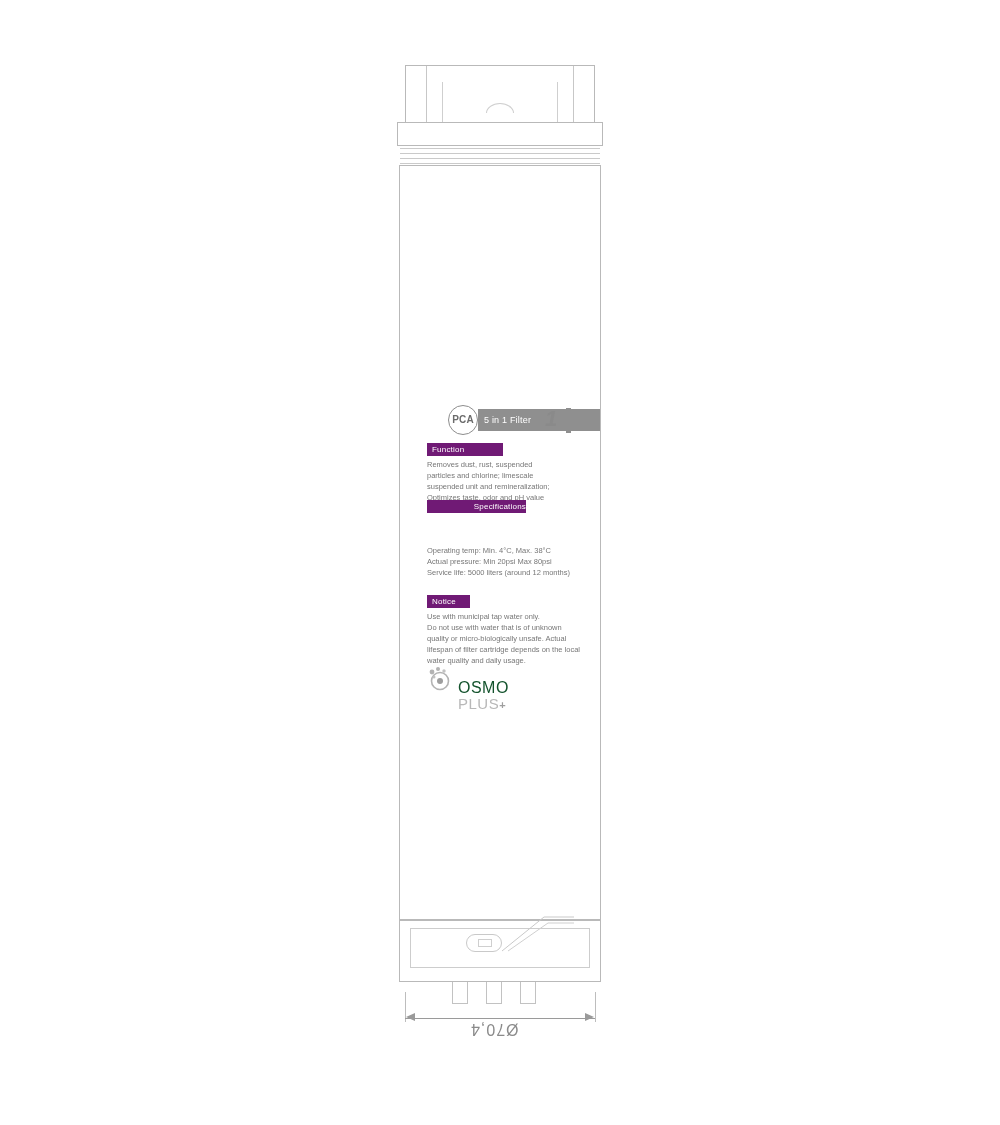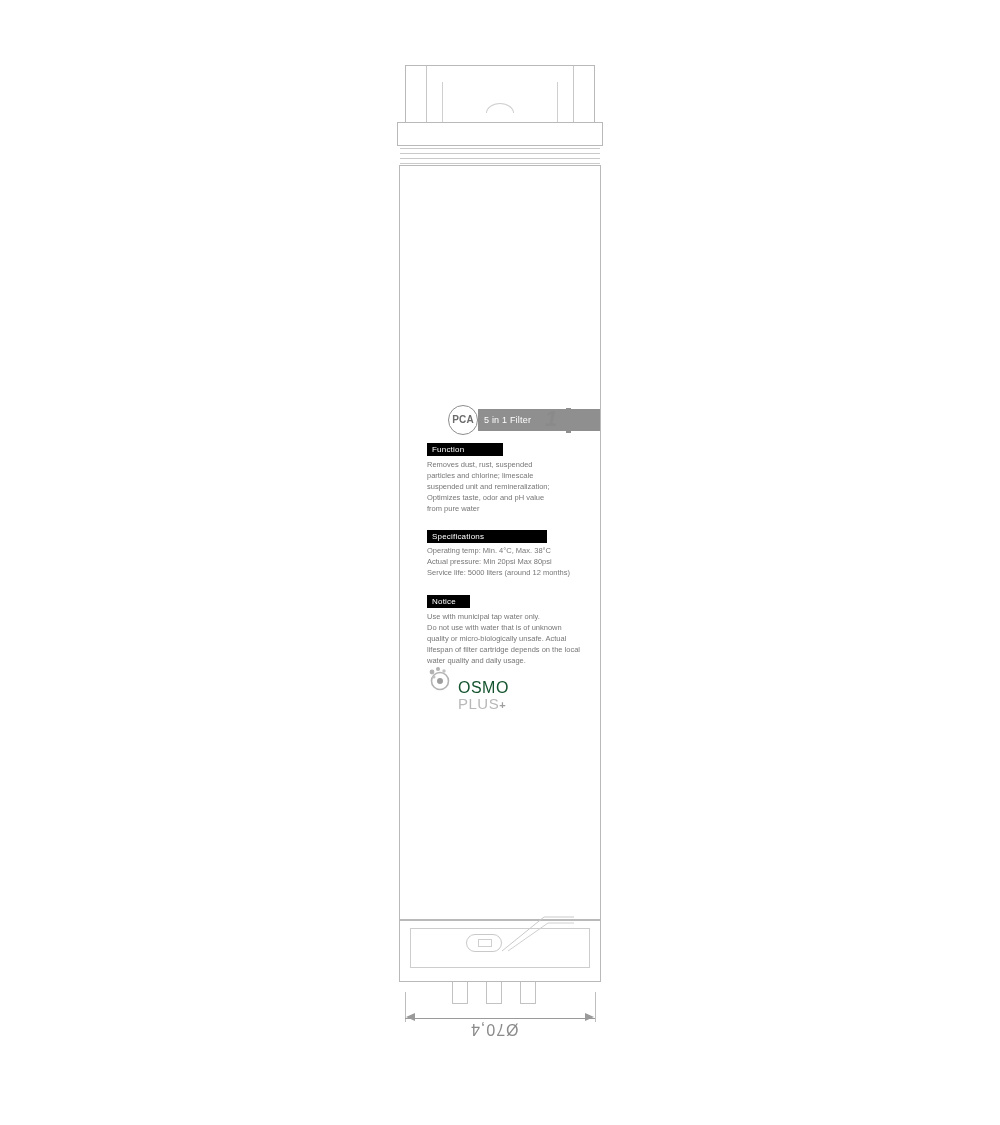--- a/index.html
+++ b/index.html
@@ -266,30 +266,30 @@
     left: 566px;
     top: 408px;
     width: 5px;
     height: 25px;
     background: #8f8f8f;
   }
 
   .sec-head {
     position: absolute;
     height: 13px;
-    background: #000000;
+    background: #701a75;
     color: #ffffff;
     font-size: 8px;
     line-height: 13px;
     padding-left: 5px;
     box-sizing: border-box;
     letter-spacing: 0.2px;
   }
   .sec-head.function { left: 427px; top: 443px; width: 76px; }
-  .sec-head.specs { left: 427px; top: 530px; width: 120px; }
+  .sec-head.specs { left: 427px; top: 500px; width: 99px; text-align: right; }
   .sec-head.notice { left: 427px; top: 595px; width: 43px; }
 
   .sec-body {
     position: absolute;
     left: 427px;
     font-size: 7.5px;
     line-height: 11px;
     color: #777777;
     width: 150px;
   }

